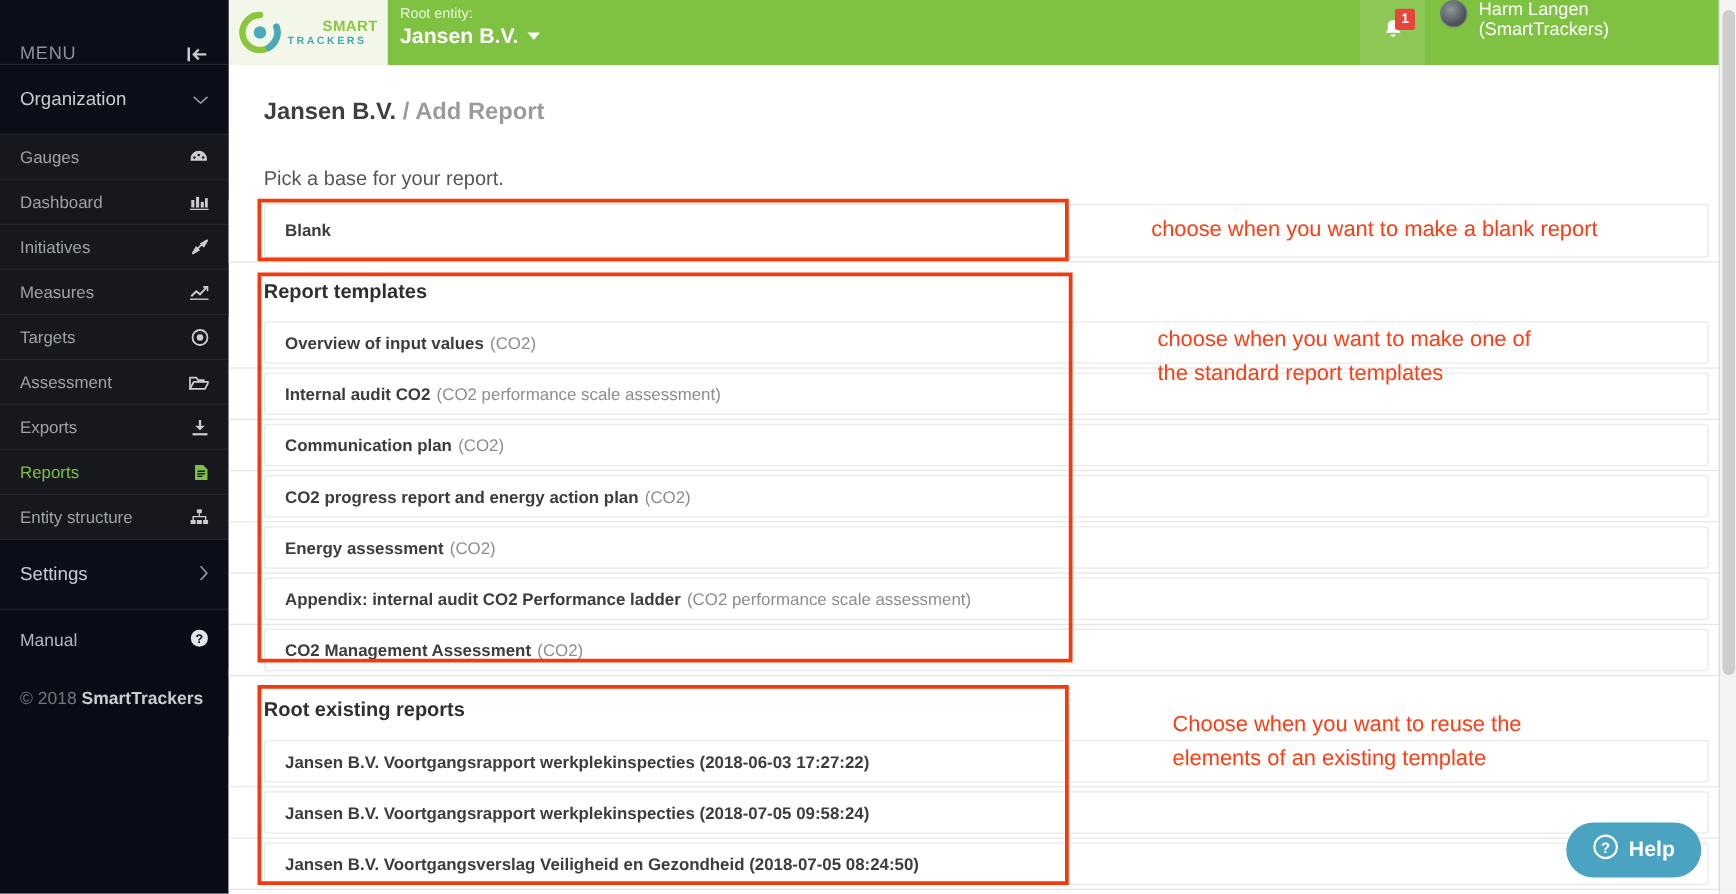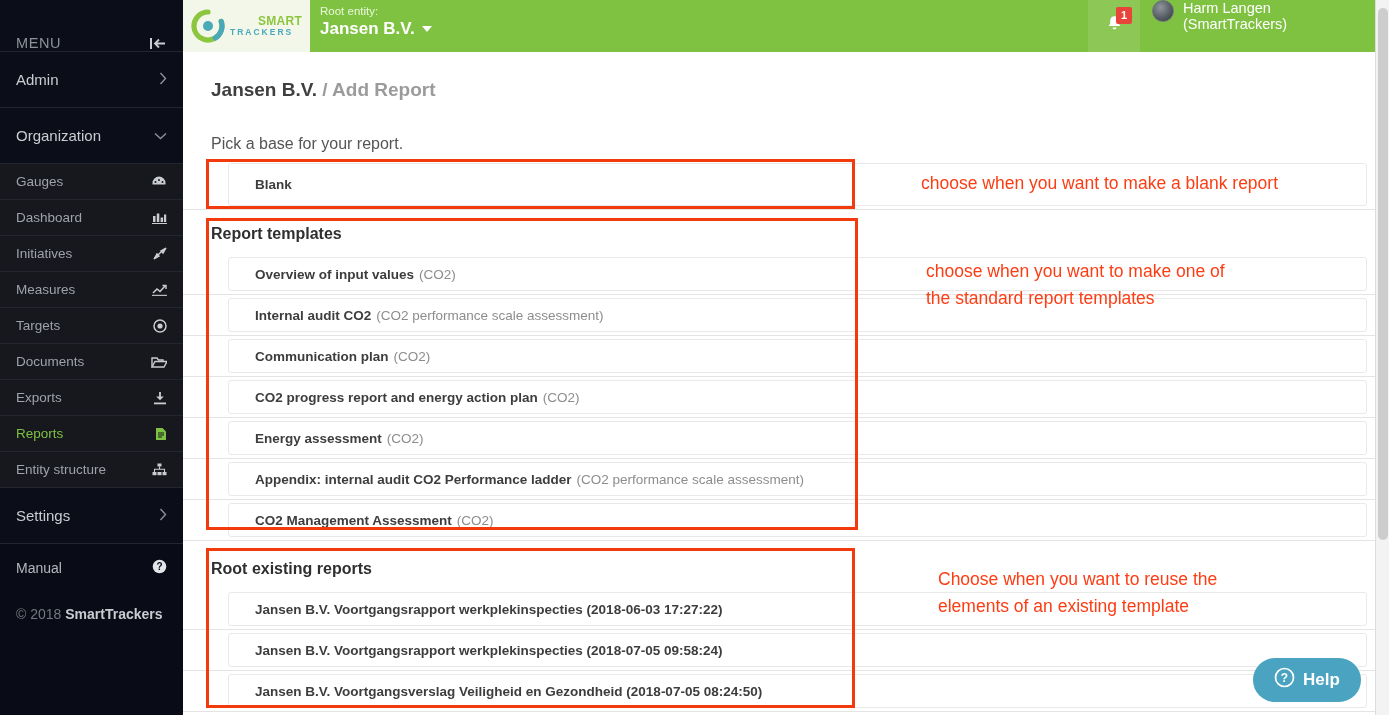--- a/index.html
+++ b/index.html
@@ -125,22 +125,22 @@
   .subtitle { position:absolute; left:28px; top:83px; font-size:16px; color:#555; }
 
   .row {
     position:absolute; left:0; right:0;
     border-bottom:1px solid #e4e4e4;
     background:#fff;
   }
   .row-inner {
     position:absolute; left:28px; right:22px; top:3px; bottom:3px;
     border:1px solid #e9e9e9; border-radius:3px; background:#fff;
-    display:flex; align-items:center; padding-left:26px;
-    font-size:13.5px; color:#3d3d3d; cursor:pointer;margin-left:17px;
+    display:flex; align-items:center; padding-left:16px;
+    font-size:13.5px; color:#3d3d3d; cursor:pointer;
   }
   .row-inner b { font-weight:700; color:#3d3d3d; }
   .row-inner .paren { color:#8d8d8d; font-weight:400; margin-left:5px; }
 
   .section-head {
     position:absolute; left:28px;
     font-size:16px; font-weight:700; color:#2f2f2f;
   }
 
   
@@ -180,28 +180,20 @@
     <div class="menu-head">
       <span class="mh-label">MENU</span>
       <span class="collapse">
         <svg width="18" height="15" viewBox="0 0 18 15">
           <rect x="1" y="2" width="2" height="11" fill="#c9ccd1"></rect>
           <path d="M16 7.5 H6 M10 3.5 L6 7.5 L10 11.5" stroke="#c9ccd1" stroke-width="1.8" fill="none"></path>
         </svg>
       </span>
     </div>
 
-    <div class="group-row">
-      <span>Admin</span>
-      <span class="chev">
-        <svg width="8" height="13" viewBox="0 0 8 13">
-            <path d="M1.5 1 L6.5 6.5 L1.5 12" stroke="#8d9199" stroke-width="1.4" fill="none"></path>
-          </svg>
-      </span>
-    </div>
 
     <div class="group-row sub-open">
       <span>Organization</span>
       <span class="chev">
         <svg width="13" height="8" viewBox="0 0 13 8">
             <path d="M1 1.5 L6.5 6.5 L12 1.5" stroke="#8d9199" stroke-width="1.4" fill="none"></path>
           </svg>
       </span>
     </div>
 
@@ -255,21 +247,21 @@
       <span>Targets</span>
       <span class="ni-icon">
         <svg width="14" height="14" viewBox="0 0 14 14">
             <circle cx="7" cy="7" r="6" fill="none" stroke="currentColor" stroke-width="1.5"></circle>
             <circle cx="7" cy="7" r="2.6" fill="currentColor"></circle>
           </svg>
       </span>
     </div>
 
     <div class="nav-item">
-      <span>Documents</span>
+      <span>Assessment</span>
       <span class="ni-icon">
         <svg width="16" height="12" viewBox="0 0 16 12">
             <path d="M1 11 V2 h5 l1.5 2 H12 v2" fill="none" stroke="currentColor" stroke-width="1.4"></path>
             <path d="M1 11 L4 5.5 H16 L13 11 Z" fill="none" stroke="currentColor" stroke-width="1.4"></path>
           </svg>
       </span>
     </div>
 
     <div class="nav-item">
       <span>Exports</span>

